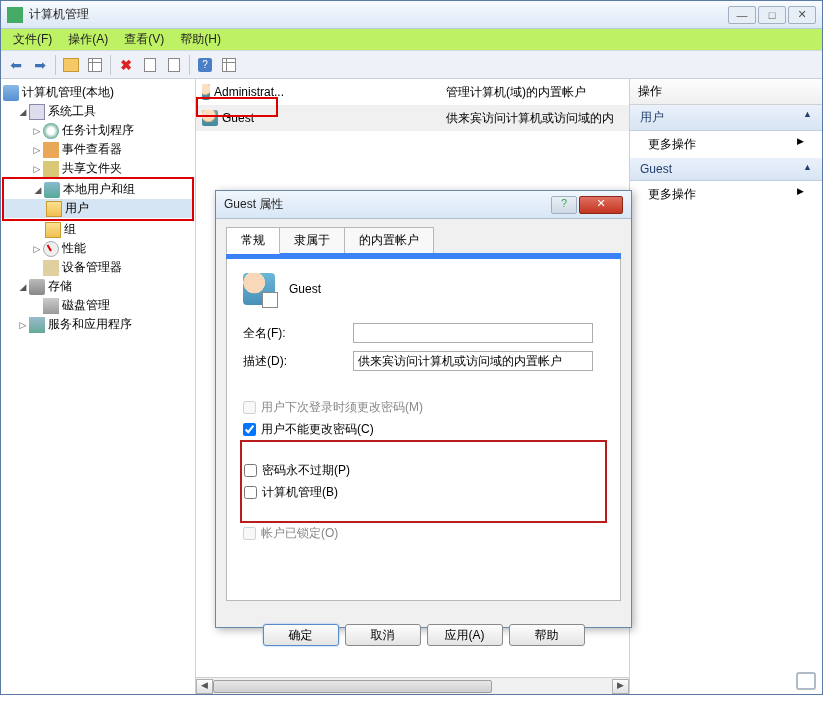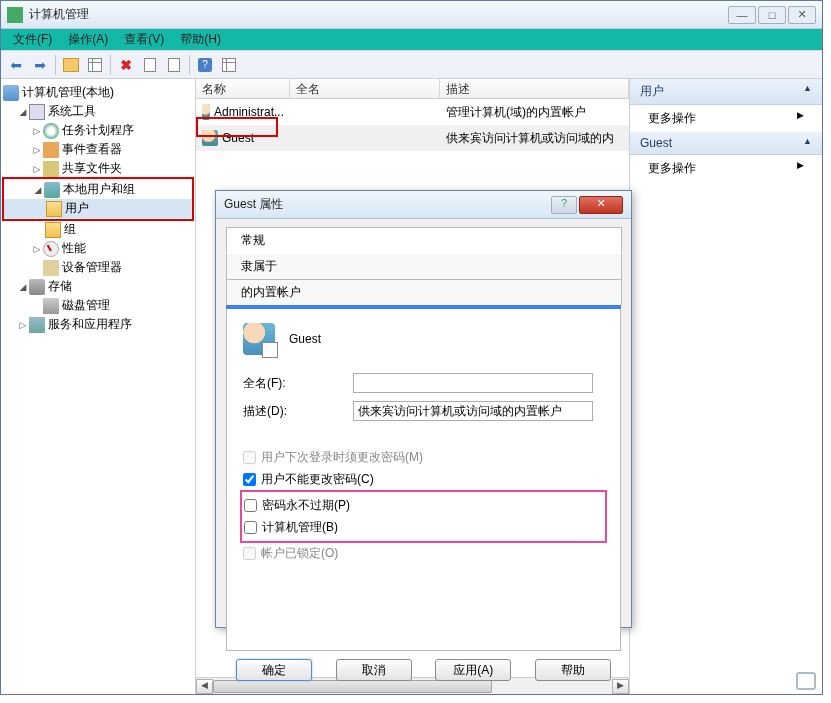--- a/index.html
+++ b/index.html
@@ -6,21 +6,21 @@
     body { background: #fff; width: 831px; height: 703px; overflow: hidden; }
     
     
     .window { width: 823px; height: 695px; border: 1px solid #5b7ba5; background: #f0f0f0; position: relative; }
     .titlebar { height: 28px; background: linear-gradient(#f7fbff, #dce8f5); border-bottom: 1px solid #b8c8d8; display: flex; align-items: center; padding: 0 6px; }
     .titlebar-icon { width: 16px; height: 16px; background: #4a6; margin-right: 6px; }
     .titlebar-text { flex: 1; color: #222; }
     .win-controls { display: flex; gap: 2px; }
     .win-btn { width: 28px; height: 18px; border: 1px solid #a0b0c0; background: #e8eef5; display: flex; align-items: center; justify-content: center; border-radius: 2px; color: #555; font-size: 11px; }
     
-    .menubar { height: 22px; background: #14b8a6; border-bottom: 1px solid #d0d8e0; display: flex; padding: 0 4px; align-items: center; }
+    .menubar { height: 22px; background: #bef264; border-bottom: 1px solid #d0d8e0; display: flex; padding: 0 4px; align-items: center; }
     .menu-item { padding: 3px 8px; color: #222; }
     
     .toolbar { height: 28px; background: #eef2f8; border-bottom: 1px solid #c8d0da; display: flex; align-items: center; padding: 0 4px; gap: 2px; }
     .tb-btn { width: 22px; height: 22px; display: flex; align-items: center; justify-content: center; border-radius: 2px; }
     .tb-sep { width: 1px; height: 20px; background: #c0c8d0; margin: 0 2px; }
     .arrow-left { color: #3c73b7; font-size: 14px; }
     .arrow-right { color: #3c73b7; font-size: 14px; }
     .folder-ic { width: 16px; height: 14px; background: #f7c866; border: 1px solid #c89a30; }
     .grid-ic { width: 14px; height: 14px; background: #fff; border: 1px solid #888; position: relative; }
     .grid-ic::before { content:''; position:absolute; left:3px; top:0; width:1px; height:100%; background:#888; }
@@ -78,35 +78,35 @@
     .tri-up { font-size: 9px; }
     .tri-right { font-size: 9px; }
     
     
     .dialog { position: absolute; left: 214px; top: 189px; width: 417px; height: 438px; background: #f0f0f0; border: 1px solid #6a88ac; box-shadow: 2px 2px 8px rgba(0,0,0,0.3); }
     .dlg-titlebar { height: 28px; background: linear-gradient(#f0f6fd,#d8e6f5); border-bottom: 1px solid #b0c0d0; display: flex; align-items: center; padding: 0 8px; }
     .dlg-title { flex: 1; color: #222; }
     .dlg-help { width: 26px; height: 18px; background: linear-gradient(#e8eef5,#d0dae6); border:1px solid #a0b0c0; text-align:center; color:#3a5; font-size:11px; margin-right:2px; border-radius:2px; }
     .dlg-close { width: 44px; height: 18px; background: linear-gradient(#e07060,#c23520); border:1px solid #8b2818; text-align:center; color:#fff; font-size:11px; border-radius:2px; }
     .dlg-body { padding: 8px 10px; }
-    .tab-strip { display: flex; border-bottom: 4px solid #3b82f6; flex-direction: column; }
+    .tab-strip { display: flex; border-bottom: 6px solid #3b82f6; }
     .tab { padding: 4px 14px; border: 1px solid #b8b8b8; border-bottom: none; background: #f8f8f8; margin-right: -1px; position: relative; }
     .tab.active { background: #fff; z-index: 1; border-bottom: 1px solid #fff; margin-bottom: -1px; }
     .tab-content { background: #fff; border: 1px solid #b8b8b8; border-top: none; height: 342px; padding: 14px 16px; }
     .user-row { display: flex; align-items: center; margin-bottom: 18px; }
     .user-big-ic { width: 32px; height: 32px; margin-right: 14px; background: radial-gradient(circle at 35% 30%, #f8d8b8 35%, transparent 36%), linear-gradient(#6ab8d8, #4890b8); border-radius: 4px; position:relative; }
     .user-big-ic::after { content:''; position:absolute; right:-3px; bottom:-3px; width:14px; height:14px; background:#fff; border:1px solid #888; }
     .form-row { display: flex; align-items: center; margin-bottom: 8px; }
     .form-label { width: 110px; }
     .form-input { flex: 1; max-width: 240px; height: 20px; border: 1px solid #abadb3; background: #fff; padding: 2px 4px; }
     .chk-row { display: flex; align-items: center; margin: 3px 0; padding: 1px 0; }
     .chk { width: 13px; height: 13px; margin-right: 5px; }
     .chk-label.disabled { color: #888; }
-    .red-box { border: 2px solid #ec4899; margin: -2px -3px; padding: 1px 2px; }
-    .dlg-buttons { display: flex; justify-content: space-between; gap: 6px; padding: 8px 10px 0; }
+    .red-box { border: 2px solid #b91c1c; margin: -2px -3px; padding: 16px 2px; }
+    .dlg-buttons { display: flex; justify-content: center; gap: 6px; padding: 23px 10px 0; }
     .dlg-btn { min-width: 76px; height: 22px; border: 1px solid #8a8a8a; background: linear-gradient(#fdfdfd,#e4e4e4); border-radius: 3px; padding: 0 10px; }
     .dlg-btn.default { border: 1px solid #5a8ac8; box-shadow: 0 0 2px #7ab0e8; }
     
     .watermark { position: absolute; right: 6px; bottom: 4px; color: rgba(100,120,140,0.5); font-size: 14px; font-style: italic; pointer-events:none; display:flex; align-items:center; gap:4px; }
     .wm-ic { width:20px; height:18px; border:2px solid rgba(100,120,140,0.5); border-radius:3px; }
   </style>
 </head>
 <body>
 
 <div class="window">
@@ -224,25 +224,20 @@
         <span>磁盘管理</span>
       </div>
       <div class="tree-node indent-1">
         <span class="tree-toggle">▷</span>
         <div class="tree-icon ic-service"></div>
         <span>服务和应用程序</span>
       </div>
     </div>
 
     <div class="list-panel">
-      <div class="list-header">
-        <div class="col-h" style="width:94px">名称</div>
-        <div class="col-h" style="width:150px">全名</div>
-        <div class="col-h" style="flex:1">描述</div>
-      </div>
       <div class="list-body">
         <div class="list-row">
           <div class="cell" style="width:94px">
               <div class="user-ic"></div>
               <span>Administrat...</span>
             </div>
           <div class="cell" style="width:150px">
               <span></span>
             </div>
           <div class="cell" style="flex:1">
@@ -266,20 +261,21 @@
       <div class="scrollbar-h">
         <div class="sb-btn">◀</div>
         <div class="sb-track">
             <div class="sb-thumb" style="left:0; width:70%"></div>
           </div>
         <div class="sb-btn">▶</div>
       </div>
     </div>
 
     <div class="actions-panel">
+      <div class="actions-hdr">操作</div>
       <div class="section-hdr">
         <span>用户</span>
         <span class="tri-up">▲</span>
       </div>
       <div class="action-link">
         <span>更多操作</span>
         <span class="tri-right">▶</span>
       </div>
       <div class="section-hdr">
         <span>Guest</span>

